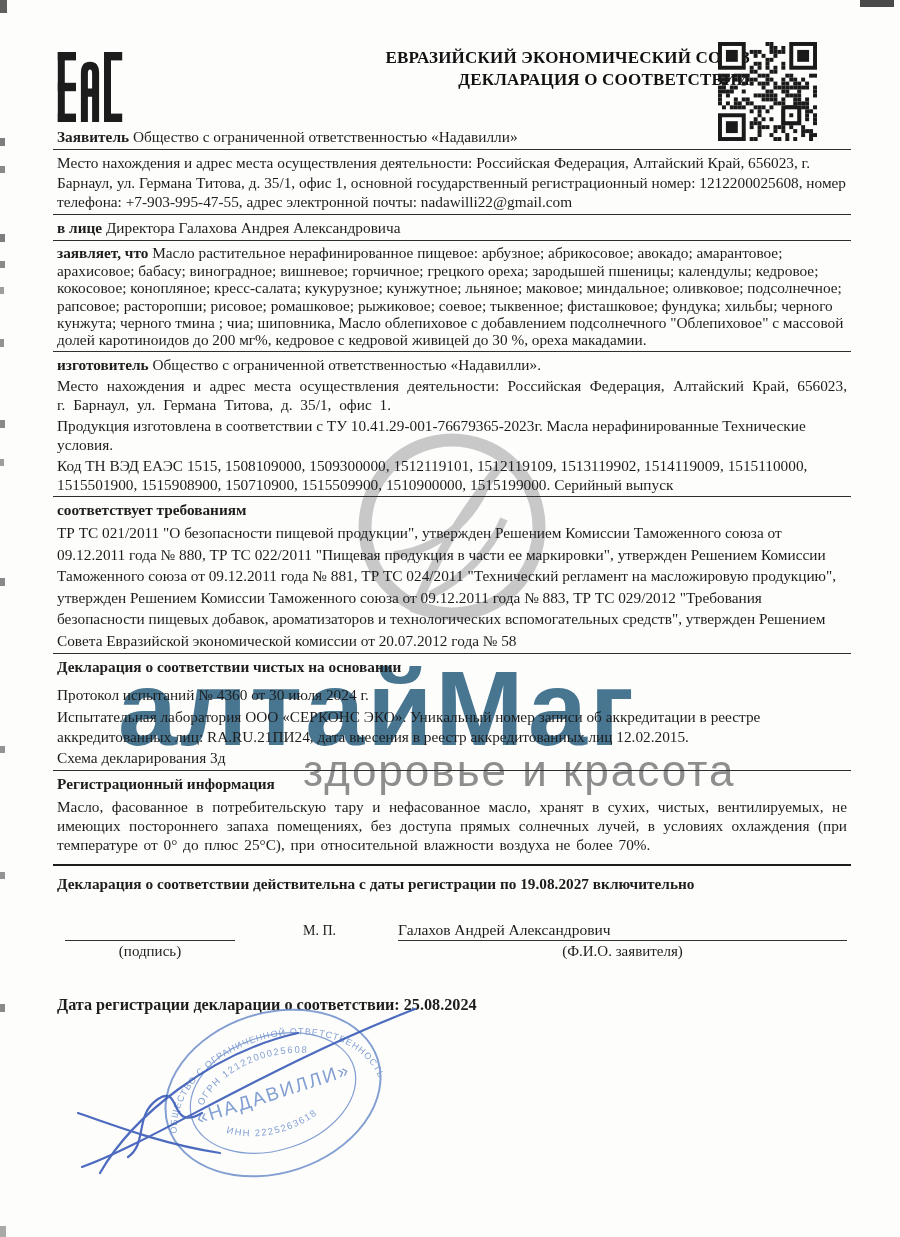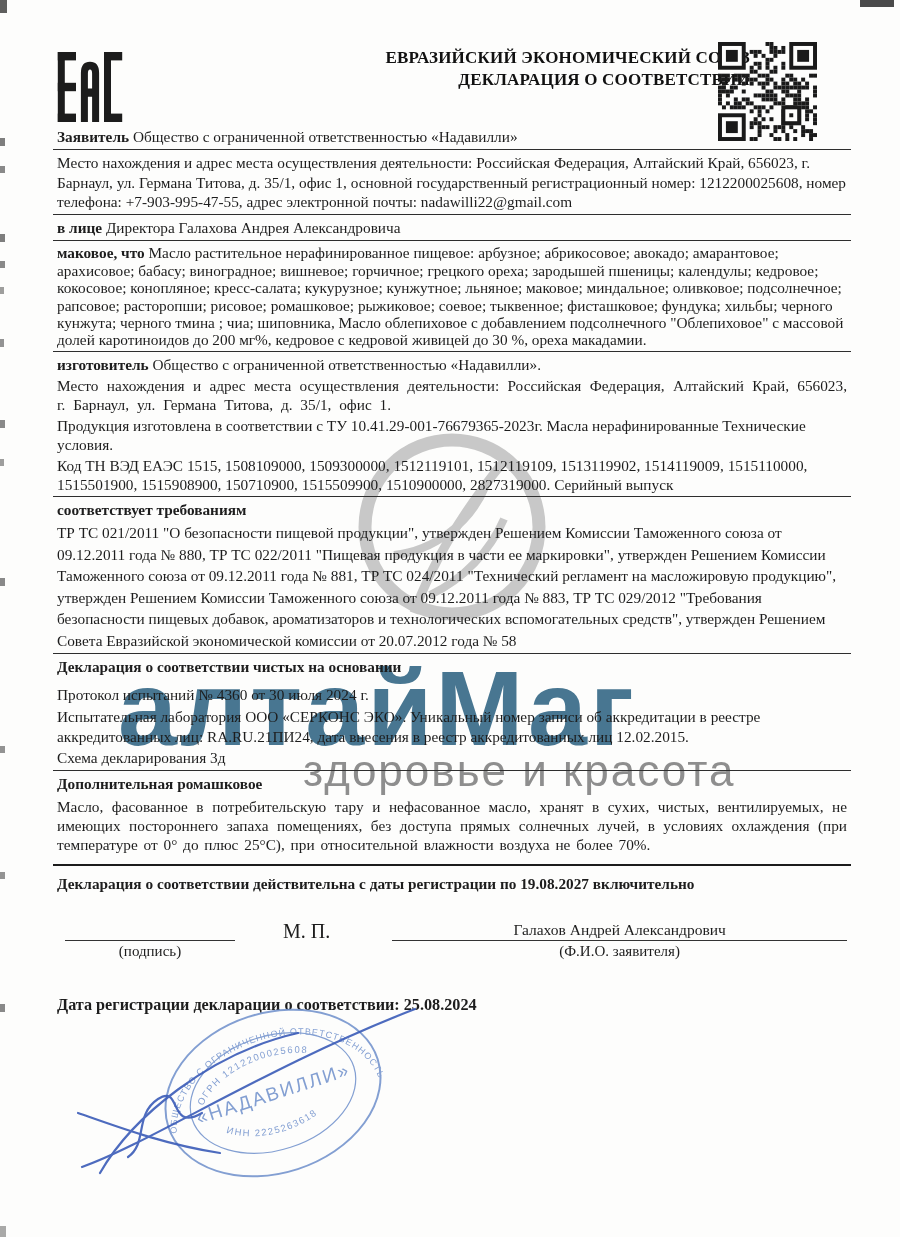--- a/index.html
+++ b/index.html
@@ -32,23 +32,23 @@
   .protocol{margin-top:8px !important;}
   .addl{line-height:19px;text-align:justify;word-spacing:2px;}
   .heading{font-weight:bold;}
   .validity{font-weight:bold;}
   
   .sig-row{display:flex;margin-top:26px;align-items:flex-start;}
   .sig-col-left{width:170px;margin-left:8px;}
   .sig-spacer{height:20px;}
   .sig-line{border-top:1.6px solid #333;height:0;}
   .sig-caption{text-align:center;font-size:15px;line-height:20px;}
-  .sig-mp{margin:0 62px 0 48px;padding-top:1px;font-size:20px;}
+  .sig-mp{margin:0 62px 0 68px;padding-top:1px;font-size:14px;}
   .sig-col-right{flex:1;}
-  .sig-name{text-align:center;font-size:15.5px;line-height:20px;}
+  .sig-name{font-size:15.5px;line-height:20px;}
   .reg-block{margin-top:32px;font-weight:bold;font-size:16.2px;line-height:24px;}
   
   .stamp{position:absolute;left:128px;top:983px;z-index:3;opacity:.85;}
   .ink{position:absolute;left:70px;top:995px;z-index:4;}
   
   .mark{position:absolute;background:#2a2a2a;z-index:5;}
 </style>
 </head>
 <body>
 
@@ -320,49 +320,49 @@
     <p class="addr">Место нахождения и адрес места осуществления деятельности: Российская Федерация, Алтайский Край, 656023, г. Барнаул, ул. Германа Титова, д. 35/1, офис 1, основной государственный регистрационный номер: 1212200025608, номер телефона: +7-903-995-47-55, адрес электронной почты: nadawilli22@gmail.com</p>
     <div class="rule"></div>
 
     <p>
       <b class="lbl">в лице</b>
       <span>Директора Галахова Андрея Александровича</span>
     </p>
     <div class="rule"></div>
 
     <p class="declares">
-      <b class="lbl">маковое, что</b>
+      <b class="lbl">заявляет, что</b>
       <span>Масло растительное нерафинированное пищевое: арбузное; абрикосовое; авокадо; амарантовое; арахисовое; бабасу; виноградное; вишневое;  горчичное; грецкого ореха; зародышей пшеницы; календулы; кедровое; кокосовое; конопляное; кресс-салата; кукурузное; кунжутное; льняное; маковое; миндальное; оливковое; подсолнечное; рапсовое; расторопши; рисовое; ромашковое; рыжиковое; соевое; тыквенное; фисташковое; фундука; хильбы; черного кунжута; черного тмина ; чиа; шиповника, Масло облепиховое с добавлением подсолнечного "Облепиховое" с массовой долей каротиноидов до 200 мг%,  кедровое с кедровой живицей до 30 %,  ореха макадамии.</span>
     </p>
     <div class="rule"></div>
 
     <div class="manuf">
       <p>
         <b class="lbl">изготовитель</b>
         <span>Общество с ограниченной ответственностью «Надавилли».</span>
       </p>
       <p class="just">Место нахождения и адрес места осуществления деятельности: Российская Федерация, Алтайский Край, 656023, г. Барнаул, ул. Германа Титова, д. 35/1, офис 1.</p>
       <p>Продукция изготовлена в соответствии с ТУ 10.41.29-001-76679365-2023г. Масла нерафинированные Технические условия.</p>
-      <p>Код ТН ВЭД ЕАЭС 1515, 1508109000, 1509300000, 1512119101, 1512119109, 1513119902, 1514119009, 1515110000, 1515501900, 1515908900, 150710900, 1515509900, 1510900000, 2827319000. Серийный выпуск</p>
+      <p>Код ТН ВЭД ЕАЭС 1515, 1508109000, 1509300000, 1512119101, 1512119109, 1513119902, 1514119009, 1515110000, 1515501900, 1515908900, 150710900, 1515509900, 1510900000, 1515199000. Серийный выпуск</p>
     </div>
     <div class="rule"></div>
 
     <p class="heading">соответствует требованиям</p>
     <p class="req-text">ТР ТС 021/2011 "О безопасности пищевой продукции", утвержден Решением Комиссии Таможенного союза от 09.12.2011 года № 880, ТР ТС 022/2011 "Пищевая продукция в части ее маркировки", утвержден Решением Комиссии Таможенного союза от 09.12.2011 года № 881, ТР ТС 024/2011 "Технический регламент на масложировую продукцию", утвержден Решением Комиссии Таможенного союза от 09.12.2011 года № 883, ТР ТС 029/2012 "Требования безопасности пищевых добавок,  ароматизаторов и технологических вспомогательных средств", утвержден Решением Совета Евразийской экономической комиссии от 20.07.2012 года № 58</p>
     <div class="rule"></div>
 
     <div class="basis">
       <p class="heading">Декларация о соответствии чистых на основании</p>
       <p class="protocol">Протокол испытаний № 4360 от 30 июля 2024 г.</p>
       <p>Испытательная лаборатория ООО «СЕРКОНС ЭКО». Уникальный номер записи об аккредитации в реестре аккредитованных лиц: RA.RU.21ПИ24, дата внесения в реестр аккредитованных лиц 12.02.2015.</p>
       <p>Схема декларирования 3д</p>
     </div>
     <div class="rule"></div>
 
-    <p class="heading">Дополнительная ромашковое</p>
+    <p class="heading">Регистрационный информация</p>
     <p class="addl">Масло, фасованное в потребительскую тару и нефасованное масло, хранят в сухих, чистых, вентилируемых, не имеющих постороннего запаха помещениях, без доступа прямых солнечных лучей, в условиях охлаждения (при температуре от 0° до плюс 25°С), при относительной влажности воздуха не более 70%.</p>
     <div class="rule thick"></div>
 
     <p class="validity">Декларация о соответствии действительна с даты регистрации по 19.08.2027 включительно</p>
 
     <div class="sig-row">
       <div class="sig-col-left">
         <div class="sig-spacer"></div>
         <div class="sig-line"></div>
         <div class="sig-caption">(подпись)</div>

